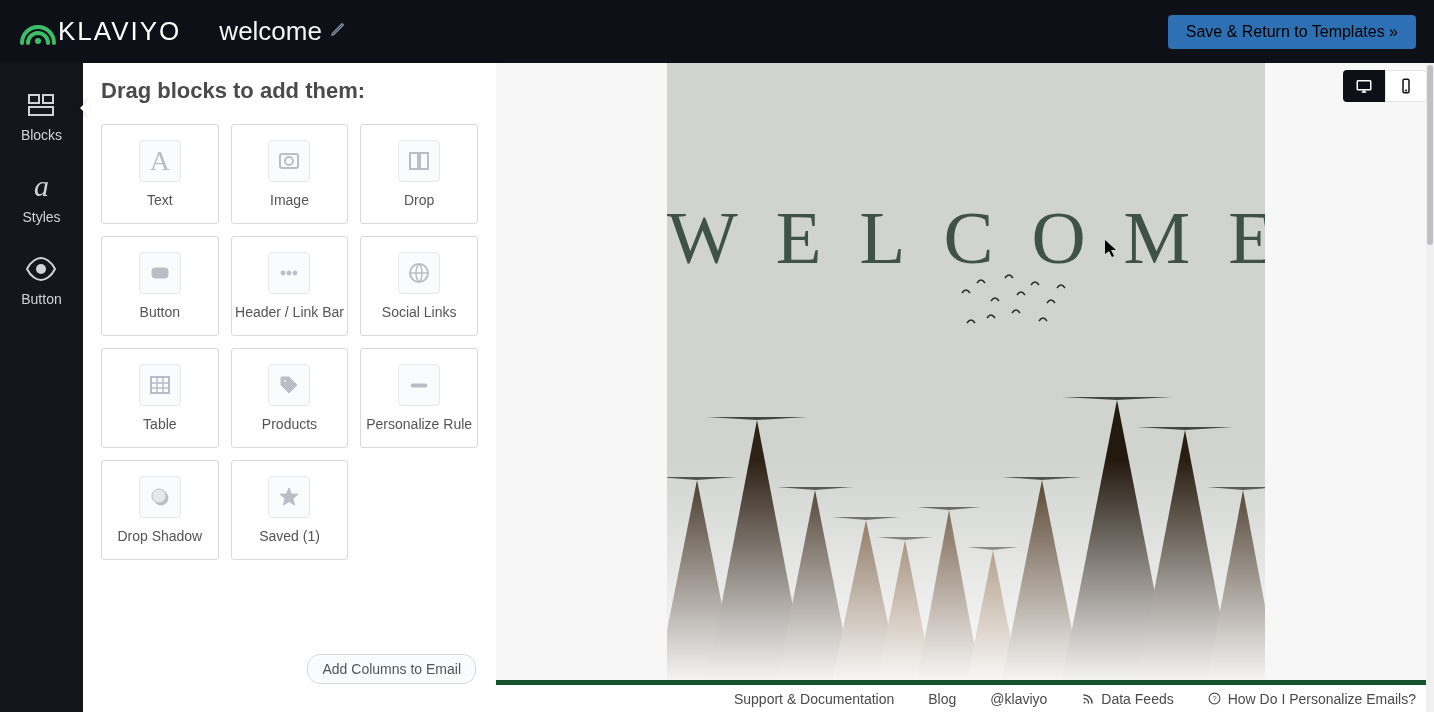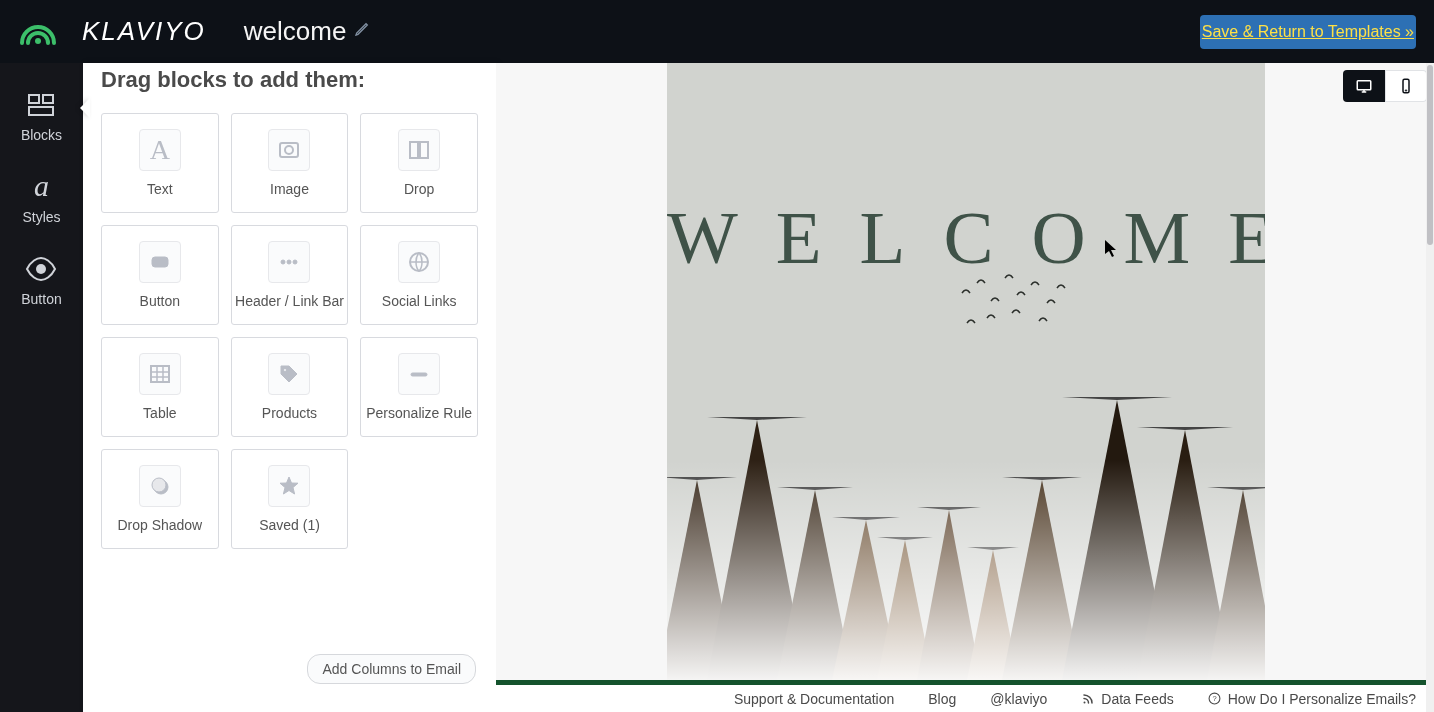--- a/index.html
+++ b/index.html
@@ -14,37 +14,36 @@
   }
   
   .topbar {
     height: 63px;
     background: #0d1117;
     display: flex;
     align-items: center;
     padding: 0 18px;
     color: #fff;
   }
-  .logo { display: flex; align-items: center; gap: 24px; font-style: italic; }
+  .logo { display: flex; align-items: center; gap: 0; }
   .logo svg { height: 30px; }
   .logo-text { font-size: 26px; letter-spacing: 2px; font-weight: 300; }
   .title-wrap { display: flex; align-items: center; gap: 8px; margin-left: 38px; }
   .title-text { font-size: 26px; font-weight: 300; color: #f5f5f5; }
   .edit-icon { color: #8190a2; font-size: 18px; }
   .save-btn {
     margin-left: auto;
     background: #2d70b4;
-    color: #fde047;
+    color: #000000;
     font-size: 16px;
     font-weight: 500;
-    padding: 8px 2px;
+    padding: 8px 18px;
     border-radius: 4px;
     border: none;
     cursor: pointer;
-    text-decoration: underline;
   }
   
   .below { height: 649px; display: flex; position: relative; }
   .leftnav {
     width: 83px;
     background: #15161b;
     padding-top: 26px;
     display: flex;
     flex-direction: column;
     align-items: center;
@@ -71,21 +70,21 @@
     border-right: 10px solid #fff;
     z-index: 3;
     filter: drop-shadow(-2px 0 2px rgba(0,0,0,.15));
   }
   
   .panel {
     width: 413px;
     background: #fff;
     box-shadow: 2px 0 6px rgba(0,0,0,.15);
     position: relative;
-    padding: 4px 10px 10px 18px;
+    padding: 15px 10px 10px 18px;
     display: flex;
     flex-direction: column;
   }
   .panel-heading { font-size: 22px; font-weight: 600; color: #4a4a4a; margin-bottom: 20px; }
   .block-grid {
     display: grid;
     grid-template-columns: repeat(3, 1fr);
     gap: 12px;
     padding-right: 8px;
   }

